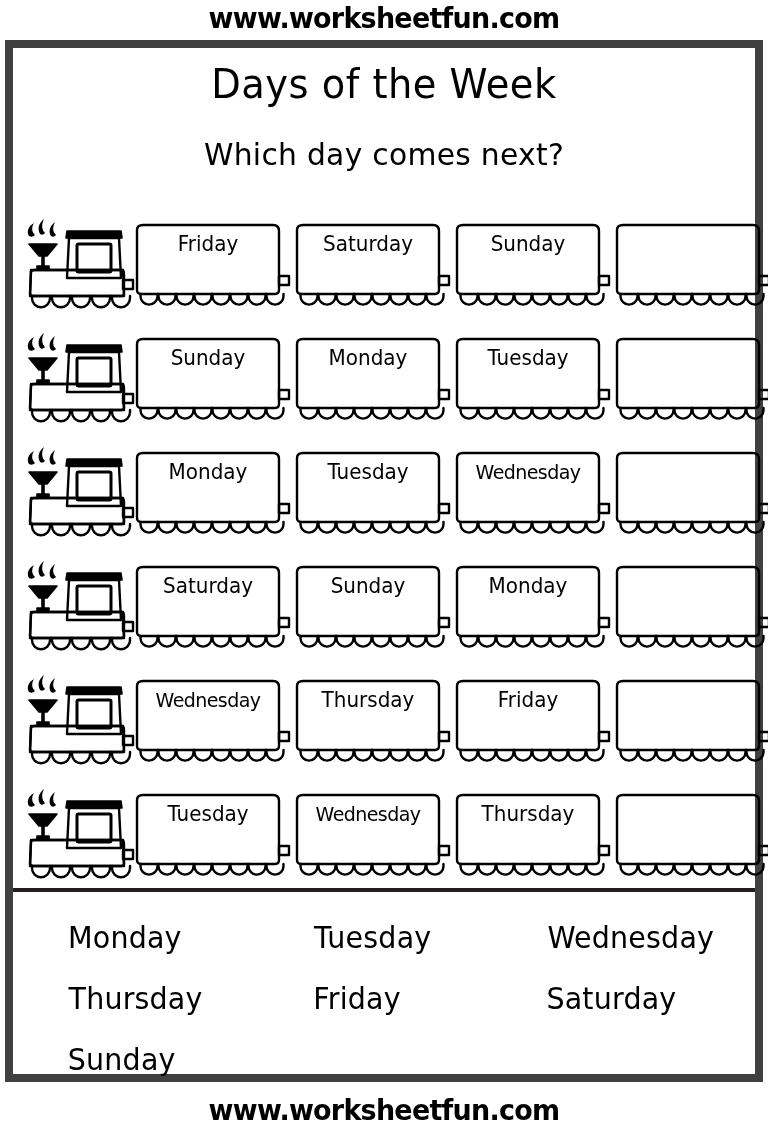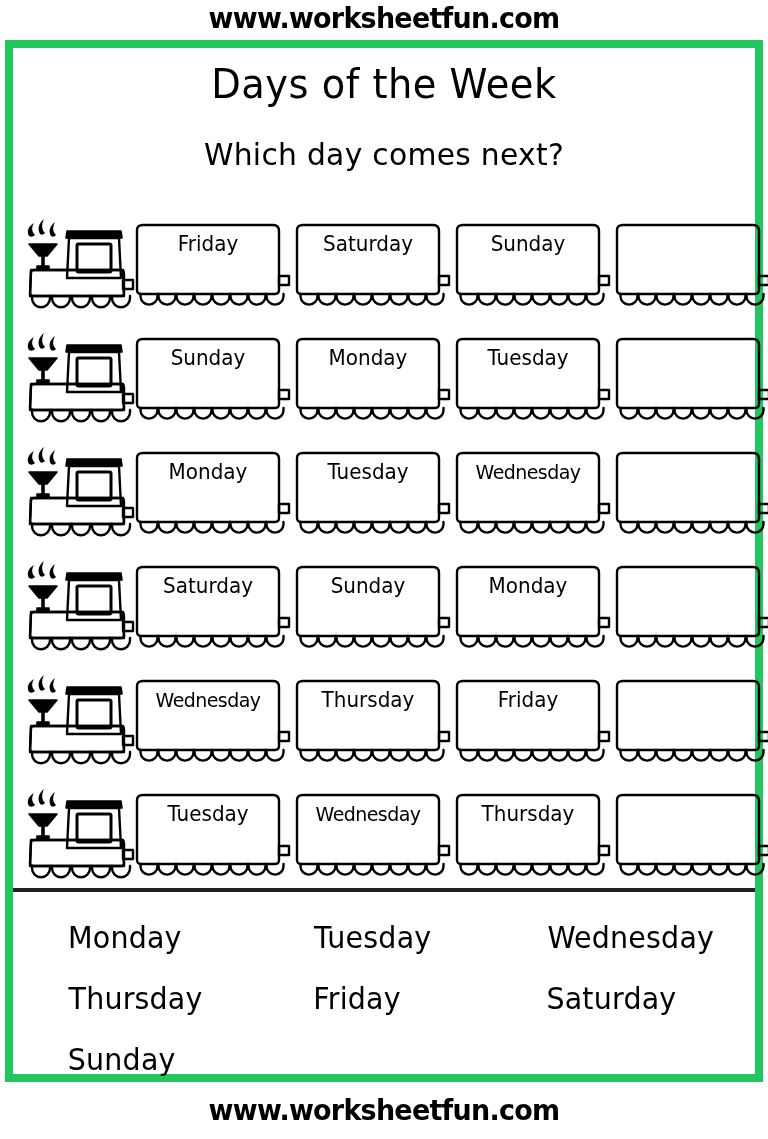--- a/index.html
+++ b/index.html
@@ -31,21 +31,21 @@
   #site-top   { top: 1px; }
   #site-bottom{ top: 1093px; }
 
   
   .frame {
     position: absolute;
     left: 5px;
     top: 40px;
     width: 758px;
     height: 1042px;
-    border: 8px solid #22c55e;
+    border: 8px solid #404040;
     box-sizing: border-box;
     background: #fff;
   }
 
   
   .title {
     position: absolute;
     left: 0;
     width: 742px;
     text-align: center;

